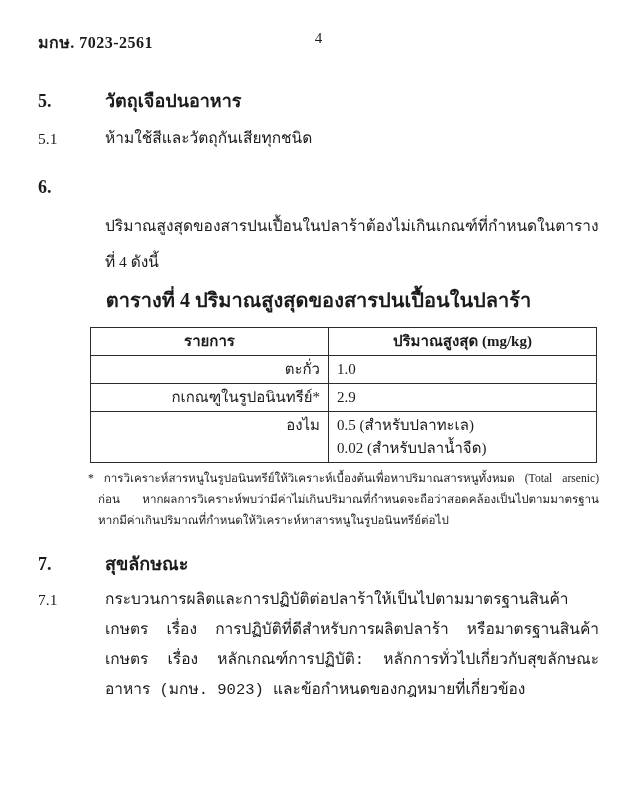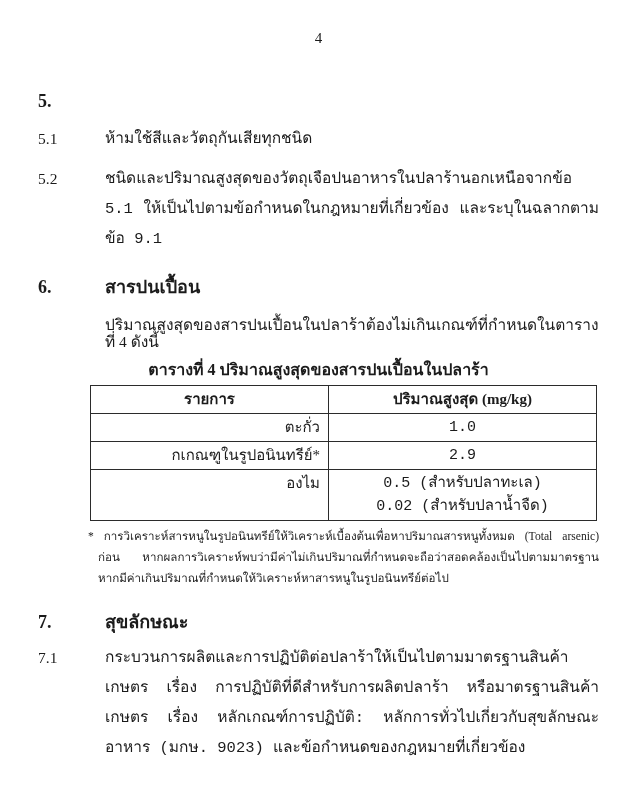--- a/index.html
+++ b/index.html
@@ -38,49 +38,49 @@
   .clause {
     display: flex;
     align-items: flex-start;
     margin-top: 10px;
     line-height: 30px;
   }
   .clause .num { width: 67px; flex: 0 0 67px; }
   .clause .txt { flex: 1; text-align: justify; font-family: Liberation Mono, monospace; }
   .clause.single .txt { text-align: left; }
   .lead {
-    margin-top: 16px;
+    margin-top: 8px;
     margin-left: 67px;
-    line-height: 17px;
+    line-height: 36px;
     text-align: justify;
   }
   .tbl-title {
     margin-top: 8px;
     text-align: center;
     font-weight: bold;
-    font-size: 16px;
+    font-size: 20px;
     line-height: 24px;
   }
   .tbl-sub { text-align: center; line-height: 22px; font-size: 15px; }
   table.limits {
     margin-left: 52px;
-    margin-top: 3px;
+    margin-top: 15px;
     width: 507px;
     border-collapse: collapse;
     font-size: 15px;
   }
   table.limits th, table.limits td {
     border: 1.6px solid #2b2b2b;
     padding: 2px 8px;
     line-height: 23px;
     vertical-align: middle;
   }
   table.limits th { font-weight: bold; text-align: center; height: 27px; }
   table.limits td.item { width: 238px; text-align: right; }
-  table.limits td.val { text-align: center; font-family: Liberation Mono, monospace; }
+  table.limits td.val { text-align: left; }
   .after-table {
     margin-top: 14px;
     margin-left: 67px;
     line-height: 30px;
     text-align: justify;
   }
   .footnote {
     margin-top: 5px;
     margin-left: 50px;
     padding-left: 10px;
@@ -93,40 +93,37 @@
   .footnote .fn-marker { display: inline; }
   .s7-1 { margin-top: 8px; }
   .gap-sec7 { margin-top: 20px; }
 </style>
 </head>
 <body>
 
 <div class="page">
 
   <div class="running-head">
+    <span class="doc-code">มกษ. 7023-2561</span>
     <span class="page-num">4</span>
   </div>
 
   <div class="sec-head">
     <span class="num">5.</span>
+    <span class="ttl">วัตถุเจือปนอาหาร</span>
   </div>
 
   <div class="clause single">
     <span class="num">5.1</span>
     <span class="txt">ห้ามใช้สีและวัตถุกันเสียทุกชนิด</span>
   </div>
 
-  <div class="clause">
-    <span class="num">5.2</span>
-    <span class="txt">ชนิดและปริมาณสูงสุดของวัตถุเจือปนอาหารในปลาร้านอกเหนือจากข้อ 5.1 ให้เป็นไปตามข้อกำหนดในกฎหมายที่เกี่ยวข้อง และระบุในฉลากตามข้อ 9.1</span>
-  </div>
 
   <div class="sec-head" style="margin-top:20px">
     <span class="num">6.</span>
-    <span class="ttl">สารปนเปื้อน</span>
   </div>
 
   <div class="lead">ปริมาณสูงสุดของสารปนเปื้อนในปลาร้าต้องไม่เกินเกณฑ์ที่กำหนดในตารางที่ 4 ดังนี้</div>
 
   <div class="tbl-title">ตารางที่ 4 ปริมาณสูงสุดของสารปนเปื้อนในปลาร้า</div>
 
   <table class="limits">
     <thead>
       <tr>
         <th>รายการ</th>

